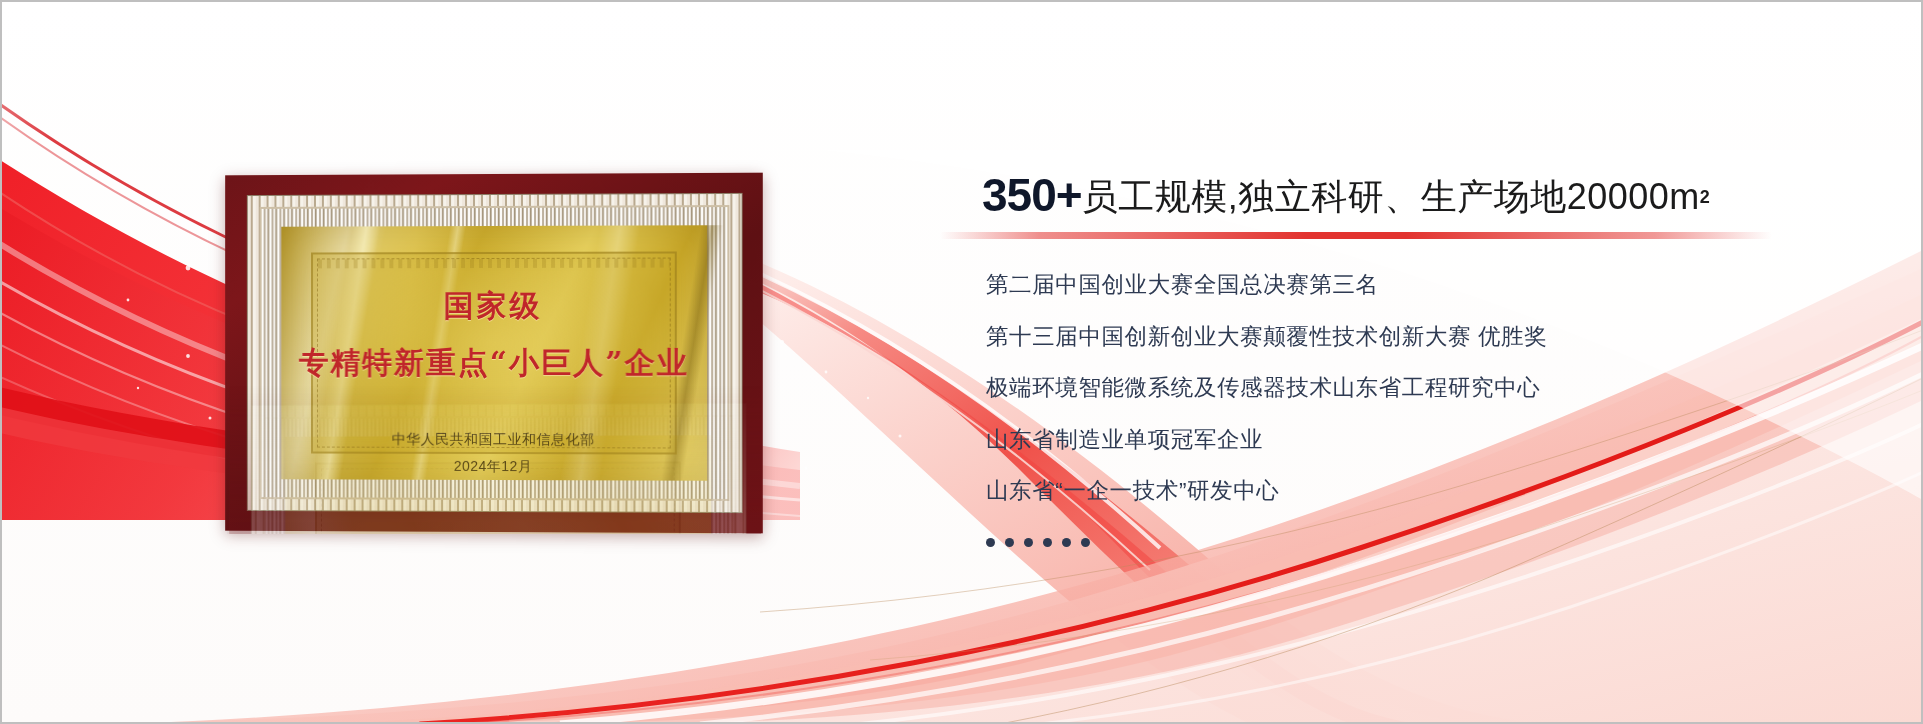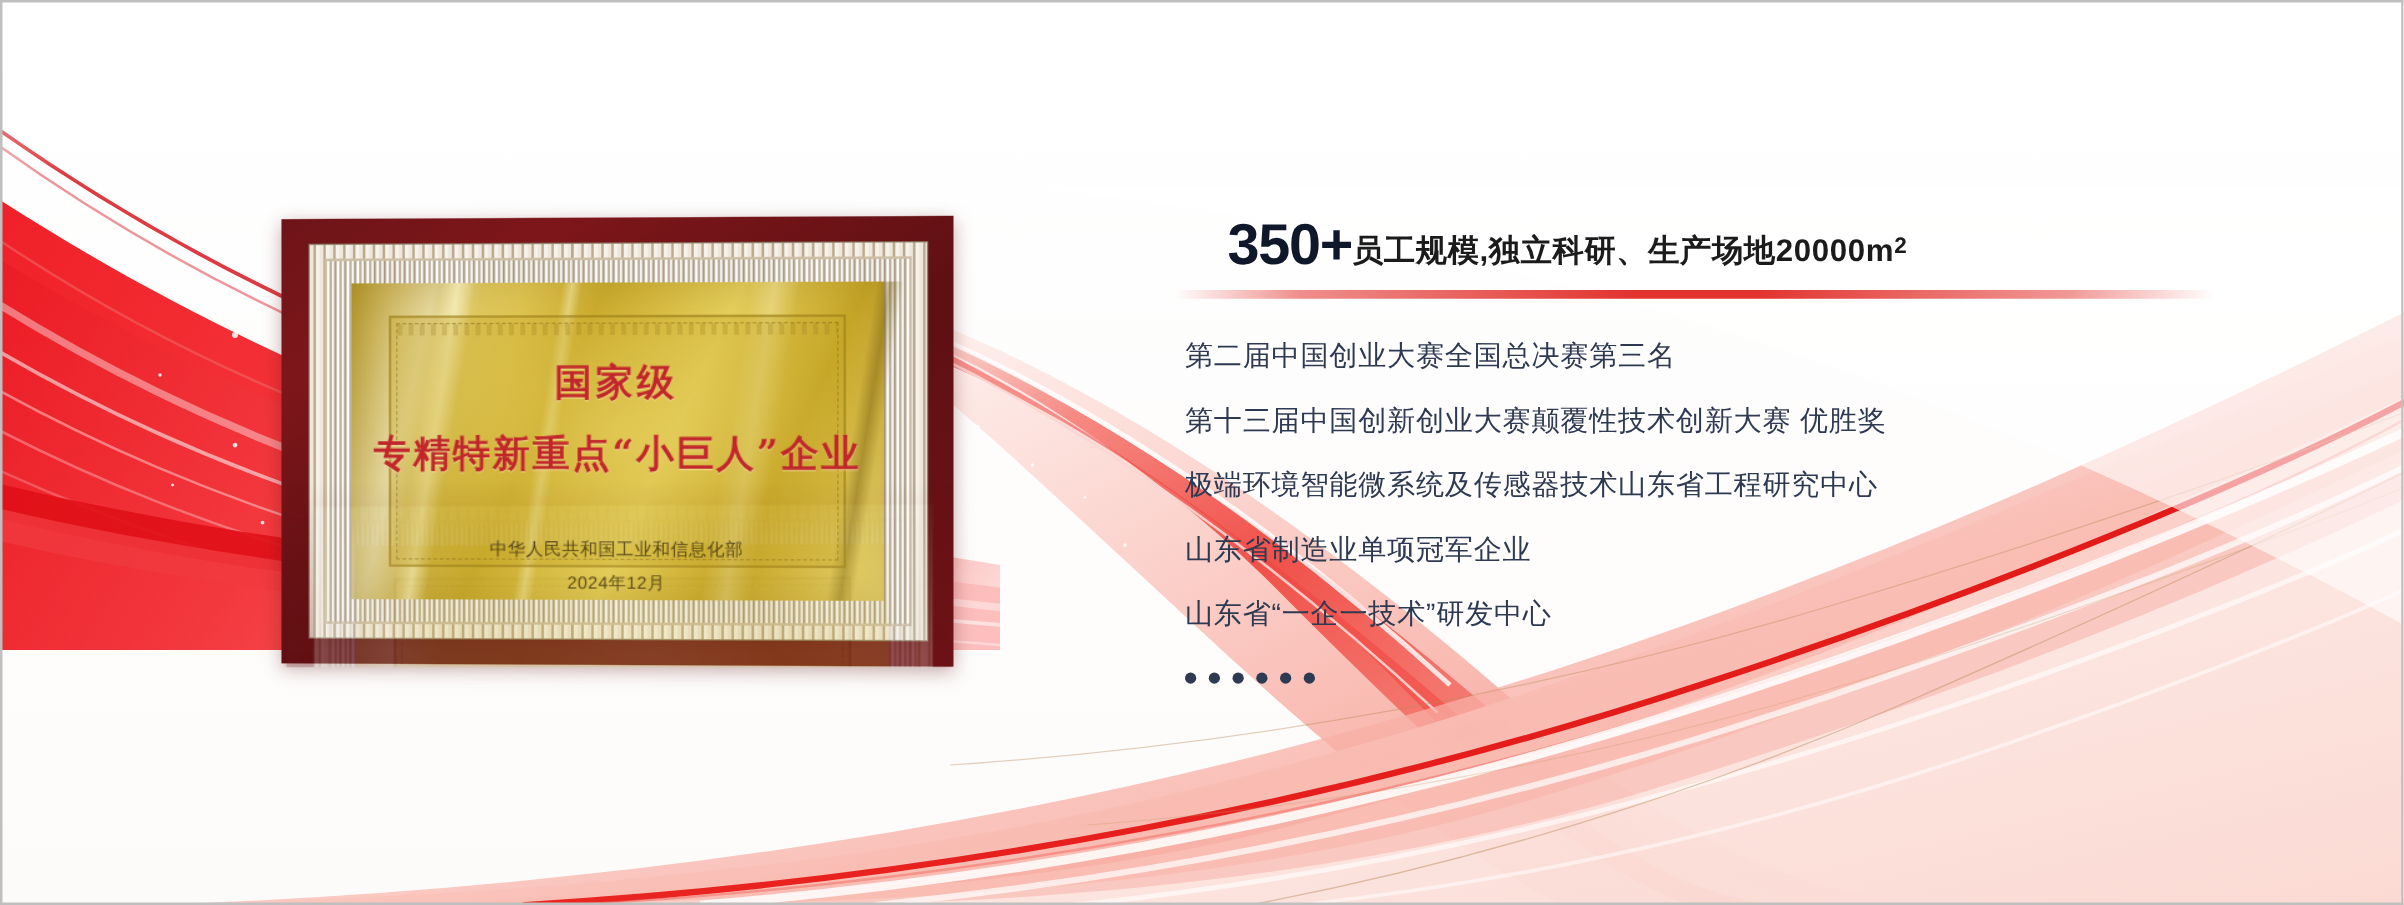--- a/index.html
+++ b/index.html
@@ -72,27 +72,27 @@
     opacity:.30;
     -webkit-mask-image:linear-gradient(to top,rgba(0,0,0,0) 0%,rgba(0,0,0,.85) 92%);
     mask-image:linear-gradient(to top,rgba(0,0,0,0) 0%,rgba(0,0,0,.85) 92%);
     overflow:hidden;filter:blur(.6px);
   }
   .refl-inner{position:absolute;left:0;top:-208px;width:538px;height:358px;}
 
   
   .headline{position:absolute;left:982px;top:168px;white-space:nowrap;}
   .hl-num{font-size:46px;font-weight:bold;color:#0f172a;letter-spacing:-1px;vertical-align:-2px;}
-  .hl-rest{font-size:25px;font-weight:bold;color:#1b1b1b;letter-spacing:.5px;}
+  .hl-rest{font-size:36px;font-weight:normal;color:#1b1b1b;letter-spacing:.5px;}
   .hl-sup{font-size:18px;vertical-align:super;font-weight:bold;color:#1b1b1b;}
 
   .hl-rule{position:absolute;left:940px;top:232px;width:832px;height:7px;border-radius:4px;
     background:linear-gradient(90deg,rgba(226,51,47,0) 0%,rgba(226,51,47,.55) 12%,#e2332f 44%,#e2332f 56%,rgba(226,51,47,.5) 86%,rgba(226,51,47,0) 100%);}
 
-  .award-list{position:absolute;left:948px;top:274px;width:860px;}
+  .award-list{position:absolute;left:986px;top:274px;width:860px;}
   .award-item{font-size:22.5px;line-height:1;color:#2e3a52;letter-spacing:.6px;margin-bottom:29px;white-space:nowrap;}
   .dots-row{display:flex;gap:10px;align-items:center;padding-top:6px;}
   .dot{width:9px;height:9px;border-radius:50%;background:#2e3a52;display:block;}
 
   .edge-line{position:absolute;left:0;right:0;height:2px;background:#bfbfbf;}
   .edge-top{top:0;}
   .edge-bottom{bottom:0;}
   .edge-side{position:absolute;top:0;bottom:0;width:2px;background:#bfbfbf;}
   .edge-left{left:0;}
   .edge-right{right:0;}

